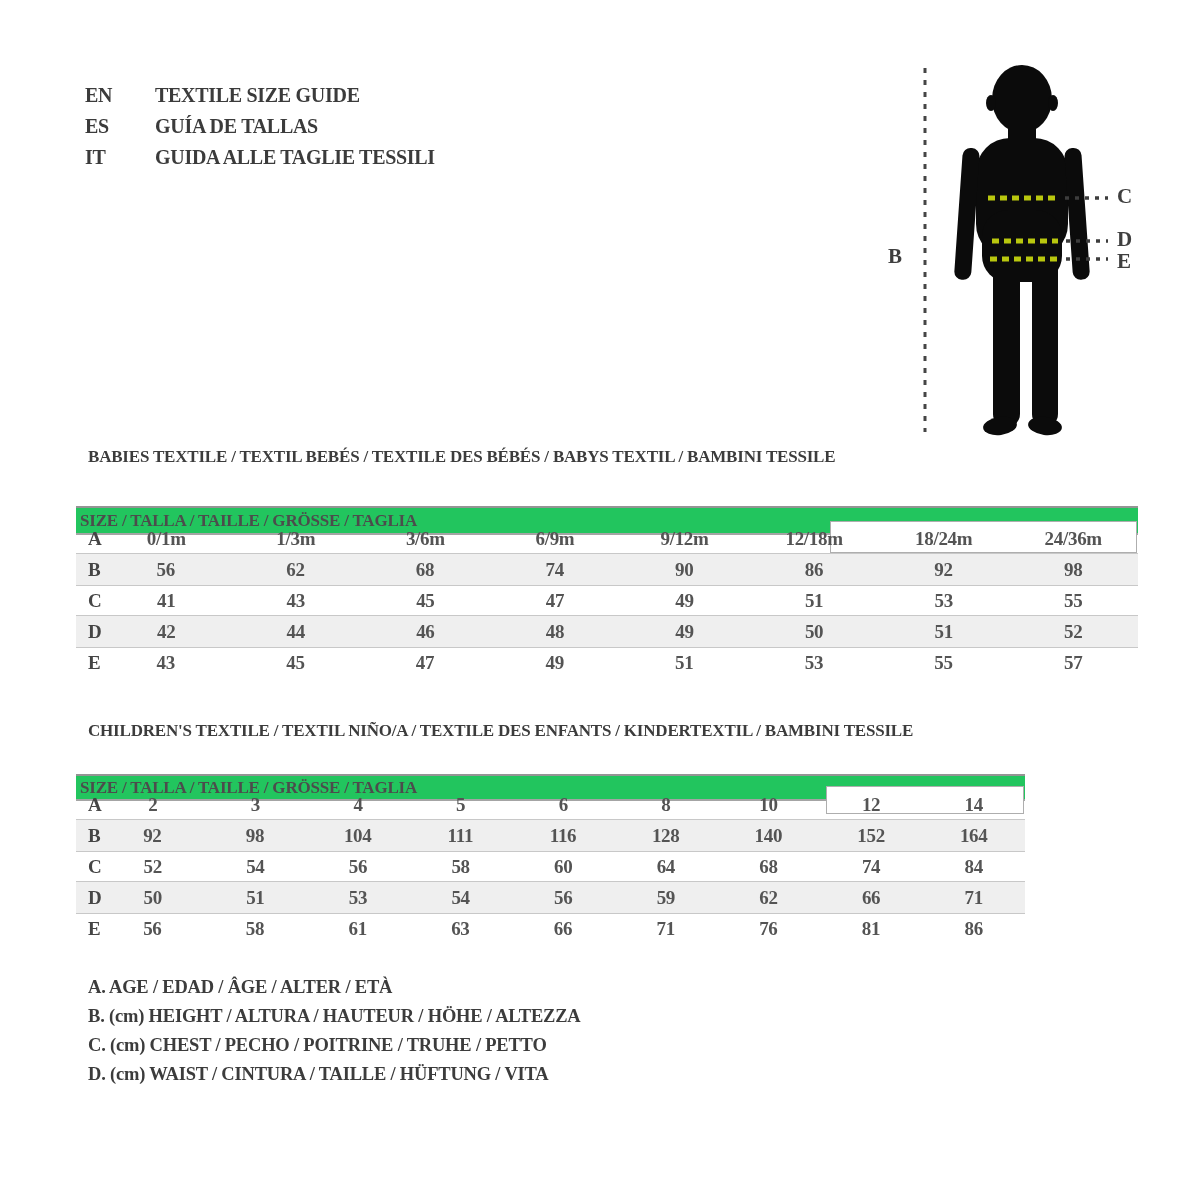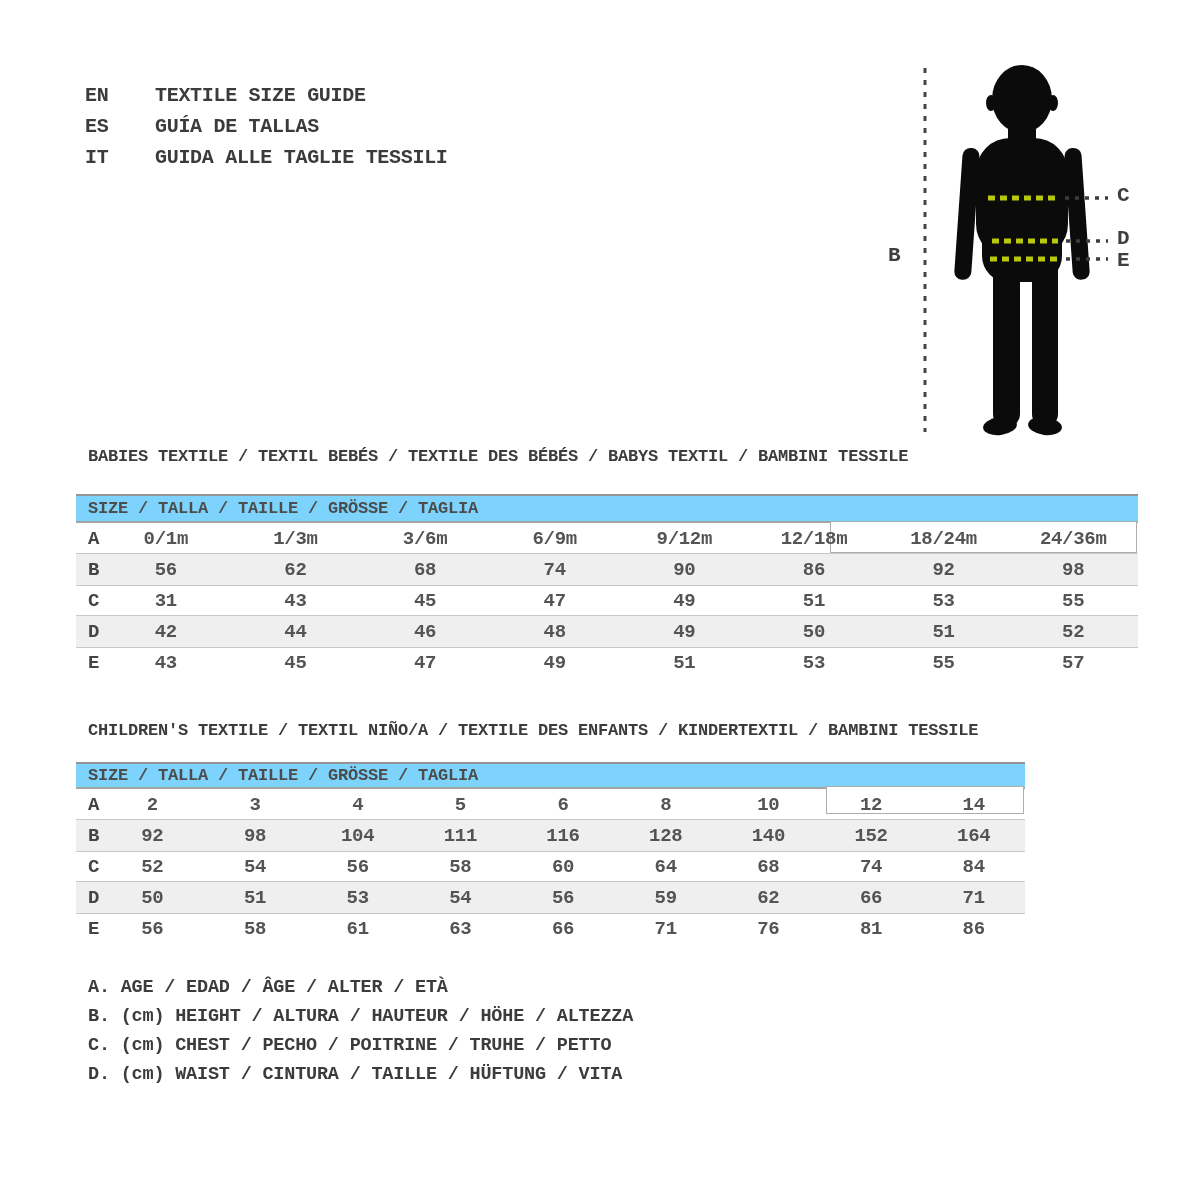--- a/index.html
+++ b/index.html
@@ -1,17 +1,17 @@
 <!DOCTYPE html>
 <html><head>
 <meta charset="utf-8">
 <style>
   html,body{margin:0;padding:0;background:#ffffff;}
   .page{position:relative;width:1164px;height:1200px;background:#ffffff;overflow:hidden;
-        font-family:Liberation Mono, monospace;color:#3b3b3b;}
+        font-family:Liberation Serif, serif;color:#3b3b3b;}
 
   
   .lang-list{position:absolute;left:85px;top:80px;}
   .lang-row{display:flex;height:31px;align-items:center;}
   .lang-code{width:70px;font-size:20px;font-weight:700;letter-spacing:-0.3px;}
   .lang-label{font-size:20px;font-weight:700;letter-spacing:-0.3px;}
 
   
   .figure{position:absolute;left:860px;top:50px;width:310px;height:400px;}
   .fig-label{position:absolute;font-size:21px;font-weight:700;color:#3f3f3f;}
@@ -20,24 +20,24 @@
   .lbl-d{left:1117px;top:227px;}
   .lbl-e{left:1117px;top:249px;}
 
   
   .section-heading{position:absolute;left:88px;font-size:17px;font-weight:700;
                    letter-spacing:-0.2px;color:#3c3c3c;white-space:nowrap;}
   .babies-heading{top:447px;}
   .children-heading{top:721px;}
 
   
-  .size-bar{position:absolute;left:76px;box-sizing:border-box;background:#7dd3fc;
+  .size-bar{position:absolute;left:76px;box-sizing:border-box;background:#22c55e;
             border-top:2px solid #949494;border-bottom:2px solid #a4a4a4;
-            display:flex;align-items:center;padding-left:12px;
-            font-size:17px;font-weight:700;color:#4c4c4c;letter-spacing:-0.2px;}
+            display:flex;align-items:center;padding-left:4px;
+            font-size:17px;font-weight:700;color:#4c4c4c;letter-spacing:-0.2px;margin-top:12px;}
   .babies-bar{top:494px;width:1062px;height:29px;}
   .children-bar{top:762px;width:949px;height:27px;}
 
   .t-rows{position:absolute;left:76px;z-index:2;}
   .babies-rows{top:523px;width:1062px;}
   .children-rows{top:789px;width:949px;}
   .t-row{display:flex;height:31px;align-items:center;}
   .t-row:nth-child(even){background:#efefef;box-shadow:0 -1px 0 #c8c8c8,0 1px 0 #c8c8c8;}
   .t-cell{flex:1;text-align:center;font-size:19px;font-weight:700;color:#545454;letter-spacing:-0.3px;}
   .t-label{flex:0 0 25px;text-align:left;padding-left:12px;color:#454545;box-sizing:content-box;flex-basis:13px;}
@@ -125,21 +125,21 @@
         <div class="t-cell">62</div>
         <div class="t-cell">68</div>
         <div class="t-cell">74</div>
         <div class="t-cell">90</div>
         <div class="t-cell">86</div>
         <div class="t-cell">92</div>
         <div class="t-cell">98</div>
       </div>
       <div class="t-row">
         <div class="t-cell t-label">C</div>
-        <div class="t-cell">31</div>
+        <div class="t-cell">41</div>
         <div class="t-cell">43</div>
         <div class="t-cell">45</div>
         <div class="t-cell">47</div>
         <div class="t-cell">49</div>
         <div class="t-cell">51</div>
         <div class="t-cell">53</div>
         <div class="t-cell">55</div>
       </div>
       <div class="t-row">
         <div class="t-cell t-label">D</div>

